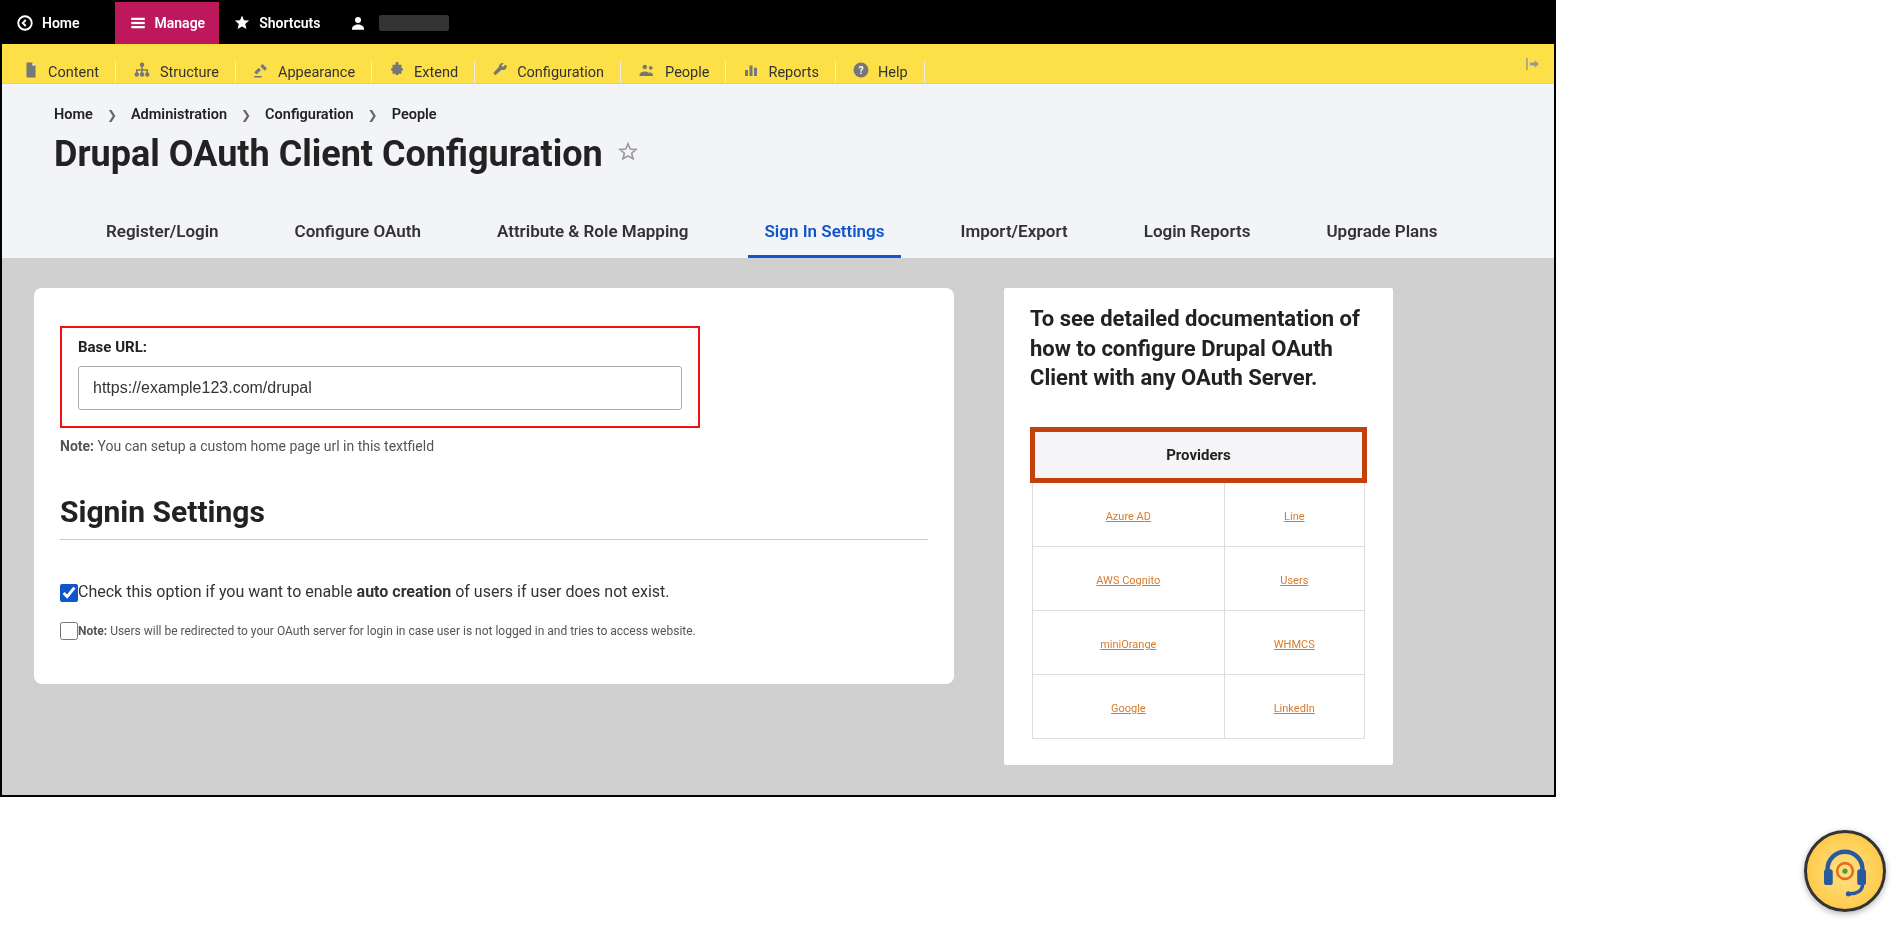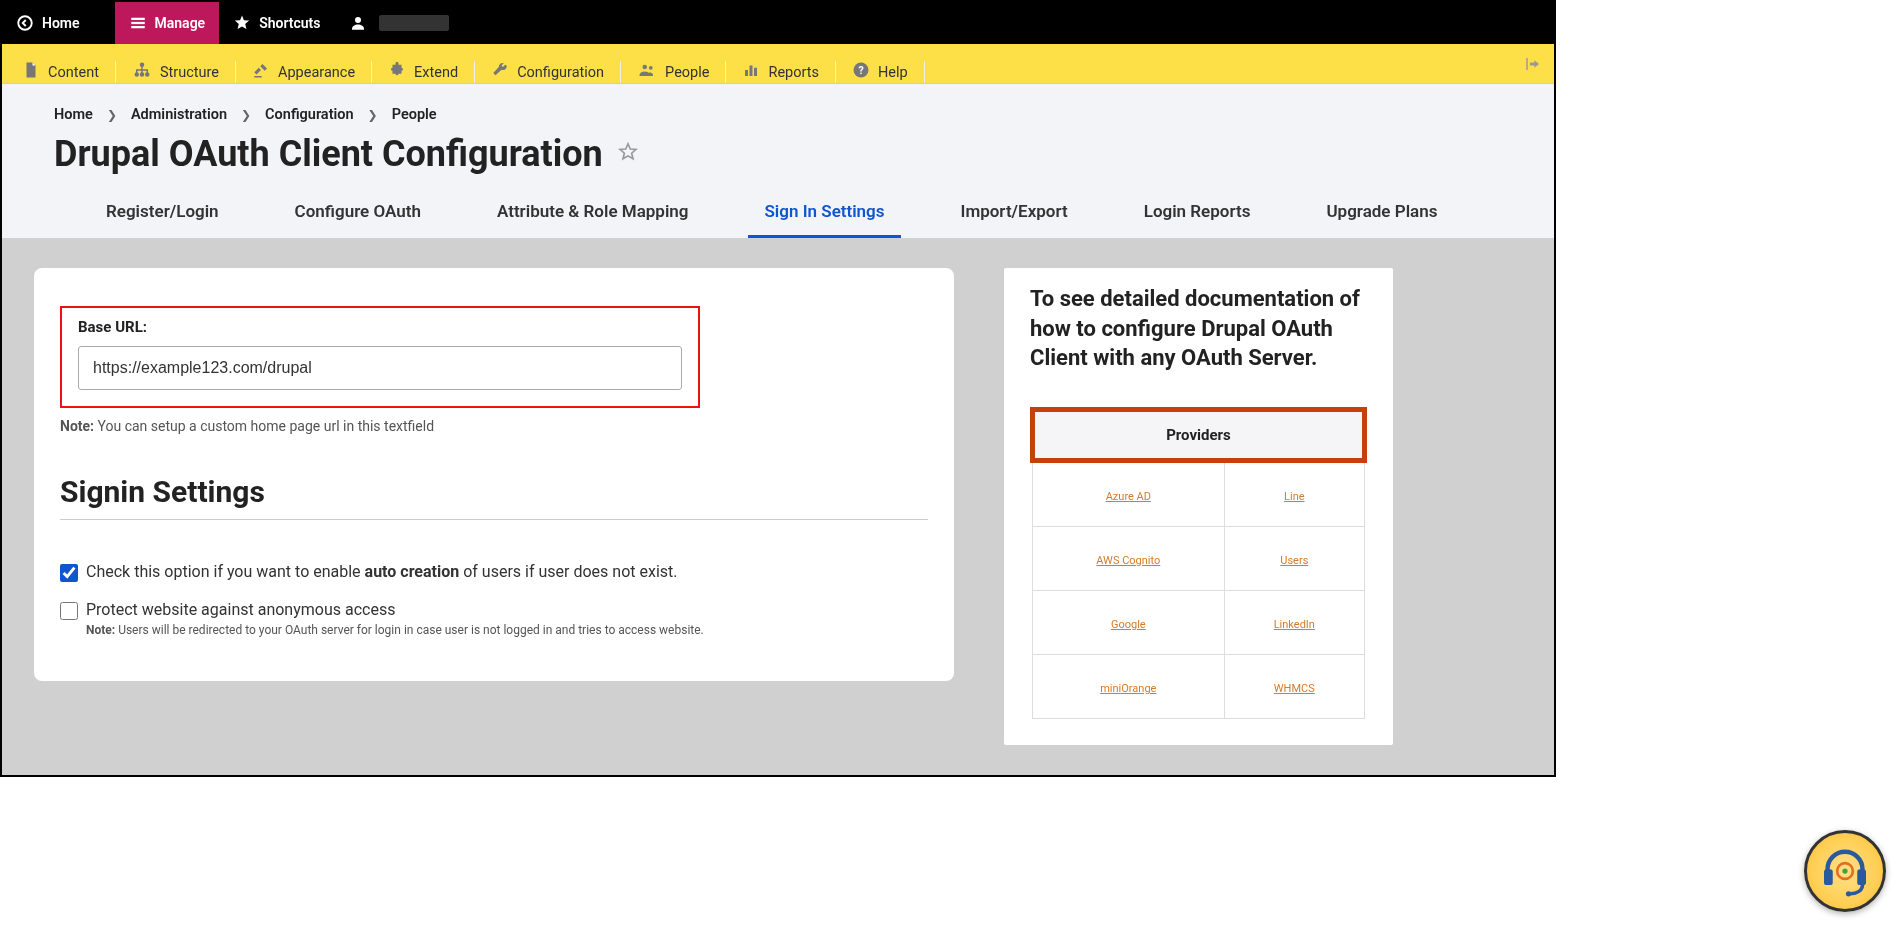--- a/index.html
+++ b/index.html
@@ -17,21 +17,21 @@
 .admin-menu .am-item { display: flex; align-items: center; gap: 8px; padding: 0 16px; color: #333; font-size: 14.5px; cursor: pointer; border-right: 1px solid #eee; }
 .admin-menu .am-item:last-child { border-right: none; }
 .admin-menu .am-icon { color: #777; }
 .admin-collapse { position: absolute; right: 6px; top: 0; height: 40px; display: flex; align-items: center; color: #888; cursor: pointer; padding: 0 6px; }
 
 
 .header-region { background: #f3f4f8; padding: 22px 52px 0 52px; }
 .breadcrumb { display: flex; align-items: center; gap: 14px; font-size: 14.5px; color: #222; margin-bottom: 10px; flex-wrap: wrap; }
 .breadcrumb .crumb { font-weight: 600; }
 .breadcrumb .sep { color: #666; font-size: 12px; }
-.page-title-row { display: flex; align-items: center; gap: 14px; margin-bottom: 14px; }
+.page-title-row { display: flex; align-items: center; gap: 14px; margin-bottom: 34px; }
 .page-title { font-size: 36px; font-weight: 700; color: #222; }
 .star-icon { color: #999; }
 
 
 .tabs { display: flex; gap: 44px; padding: 0 36px; }
 .tab { padding: 12px 16px 14px; font-size: 17px; font-weight: 600; color: #333; cursor: pointer; border-bottom: 3px solid transparent; }
 .tab.active { color: #1155cc; border-bottom-color: #1155cc; }
 
 
 .content-wrap { background: #d0d0d0; padding: 30px 32px; display: flex; gap: 50px; align-items: flex-start; min-height: 500px; }
@@ -42,21 +42,21 @@
 .base-url-box { border: 2px solid #e11; padding: 10px 16px 16px; margin-bottom: 10px; width: 640px; }
 .field-label { font-weight: 700; font-size: 15px; margin-bottom: 10px; }
 .text-input { width: 100%; border: 1px solid #aaa; border-radius: 3px; padding: 12px 14px; font-size: 16px; color: #333; }
 .note-line { font-size: 14px; color: #555; margin-top: 4px; margin-bottom: 40px; }
 .note-line .note-label { font-weight: 700; }
 
 
 .section-title { font-size: 30px; font-weight: 700; margin-bottom: 10px; }
 .hr { border: none; border-top: 1px solid #ccc; margin-bottom: 42px; }
 
-.check-row { display: flex; align-items: flex-start; gap: 8px; margin-bottom: 18px; }
+.check-row { display: flex; align-items: flex-start; gap: 0; margin-bottom: 18px; }
 .check-row input[type=checkbox] { width: 18px; height: 18px; margin-top: 2px; accent-color: #1155cc; cursor: pointer; }
 .check-row .check-label { font-size: 16px; color: #333; }
 .check-row .sub-note { font-size: 12px; color: #555; margin-top: 4px; }
 .check-row .sub-note .note-label { font-weight: 700; }
 
 
 .right-panel .doc-heading { font-size: 22px; font-weight: 700; line-height: 1.35; margin-bottom: 34px; }
 .providers-table { width: 100%; border-collapse: collapse; border: 1px solid #ddd; }
 .providers-table th { background: #f5f5f7; padding: 14px; font-size: 15px; font-weight: 700; text-align: center; border: 5px solid #c2410c; }
 .providers-table td { padding: 22px 10px; text-align: center; border: 1px solid #ddd; }
@@ -220,21 +220,20 @@
     <div class="check-row">
       <input type="checkbox" checked="" style="">
       <div>
         <span class="check-label"><span>Check this option if you want to enable </span><b>auto creation</b><span> of users if user does not exist.</span></span>
       </div>
     </div>
 
     <div class="check-row">
       <input type="checkbox" style="">
       <div>
-        <div class="check-label">Protect website against anonymous access</div>
         <div class="sub-note">
           <span class="note-label">Note:</span><span> Users will be redirected to your OAuth server for login in case user is not logged in and tries to access website.</span>
         </div>
       </div>
     </div>
   </div>
 
   <div class="right-panel">
     <div class="doc-heading">To see detailed documentation of how to configure Drupal OAuth Client with any OAuth Server.</div>
     <table class="providers-table">
@@ -246,26 +245,26 @@
       <tbody>
         <tr>
           <td><a href="#">Azure AD</a></td>
           <td><a href="#">Line</a></td>
         </tr>
         <tr>
           <td><a href="#">AWS Cognito</a></td>
           <td><a href="#">Users</a></td>
         </tr>
         <tr>
+          <td><a href="#">miniOrange</a></td>
+          <td><a href="#">WHMCS</a></td>
+        </tr>
+        <tr>
           <td><a href="#">Google</a></td>
           <td><a href="#">LinkedIn</a></td>
-        </tr>
-        <tr>
-          <td><a href="#">miniOrange</a></td>
-          <td><a href="#">WHMCS</a></td>
         </tr>
       </tbody>
     </table>
   </div>
 </div>
 
 <div class="support-badge">
   <svg viewBox="0 0 64 64">
     <path d="M12 34v-4c0-11 9-20 20-20s20 9 20 20v4" fill="none" stroke="#2a5a9e" stroke-width="5"></path>
     <rect x="8" y="30" width="10" height="18" rx="3" fill="#2a5a9e"></rect>

